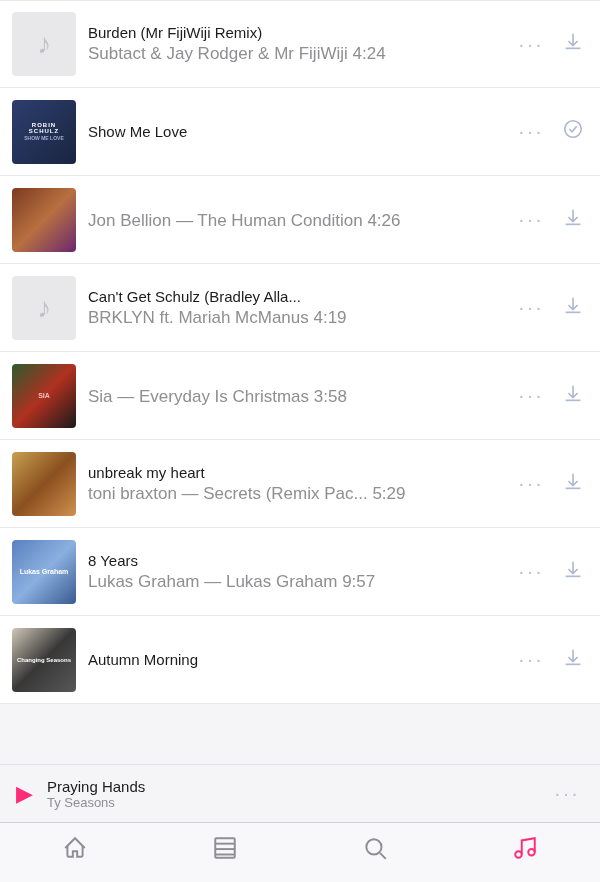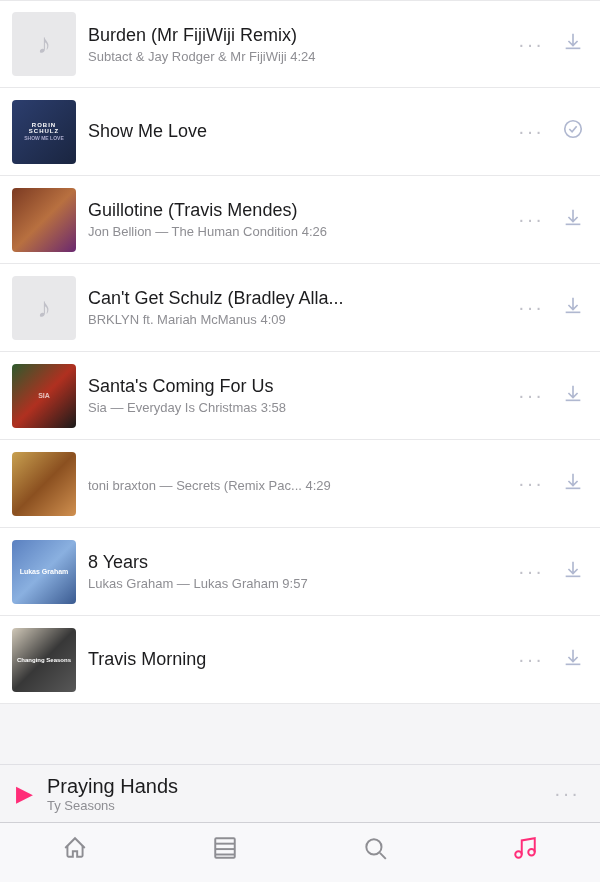--- a/index.html
+++ b/index.html
@@ -48,29 +48,29 @@
     .music-note-placeholder {
       color: #c0c0c8;
       font-size: 28px;
     }
     .track-info {
       flex: 1;
       margin-left: 12px;
       overflow: hidden;
     }
     .track-title {
-      font-size: 18px;
+      font-size: 15px;
       font-weight: 500;
       color: #1c1c1e;
       white-space: nowrap;
       overflow: hidden;
       text-overflow: ellipsis;
     }
     .track-meta {
-      font-size: 13px;
+      font-size: 17px;
       color: #8e8e93;
       white-space: nowrap;
       overflow: hidden;
       text-overflow: ellipsis;
       margin-top: 3px;
     }
     .track-actions {
       display: flex;
       align-items: center;
       gap: 10px;
@@ -136,21 +136,21 @@
       color: #ff2d78;
       font-size: 22px;
       margin-right: 14px;
       cursor: pointer;
     }
     .mini-track-info {
       flex: 1;
       overflow: hidden;
     }
     .mini-title {
-      font-size: 20px;
+      font-size: 15px;
       font-weight: 500;
       color: #1c1c1e;
     }
     .mini-artist {
       font-size: 13px;
       color: #8e8e93;
     }
     .mini-more {
       color: #c0c0c8;
       font-size: 20px;
@@ -224,69 +224,68 @@
             <circle cx="12" cy="12" r="9"></circle>
             <polyline points="8,12 11,15 16,9"></polyline>
           </svg></div>
       </div>
     </div>
     <div class="track-item">
       <div class="track-artwork art-jon-bellion">
         <div class="art-inner" style="background:linear-gradient(135deg,#7b3a22,#b87040,#6a2870);width:100%;height:100%;"></div>
       </div>
       <div class="track-info">
-        <div class="track-title">Guillotine (Travis Mendes)</div>
         <div class="track-meta">Jon Bellion — The Human Condition  4:26</div>
       </div>
       <div class="track-actions">
         <div class="more-btn">···</div>
         <div style="color: rgb(176, 184, 208); font-size: 22px; cursor: pointer; padding: 4px;"><svg width="22" height="22" viewBox="0 0 24 24" fill="none" stroke="#b0b8d0" stroke-width="1.8">
             <path d="M12 4v12M7 12l5 5 5-5"></path>
             <line x1="4" y1="20" x2="20" y2="20"></line>
           </svg></div>
       </div>
     </div>
     <div class="track-item">
       <div class="track-artwork no-art">
         <span class="music-note-placeholder" style="color: rgb(192, 192, 200); font-size: 28px;">♪</span>
       </div>
       <div class="track-info">
         <div class="track-title">Can't Get Schulz (Bradley Alla...</div>
-        <div class="track-meta">BRKLYN ft. Mariah McManus  4:09</div>
+        <div class="track-meta">BRKLYN ft. Mariah McManus  4:19</div>
       </div>
       <div class="track-actions">
         <div class="more-btn">···</div>
         <div style="color: rgb(176, 184, 208); font-size: 22px; cursor: pointer; padding: 4px;"><svg width="22" height="22" viewBox="0 0 24 24" fill="none" stroke="#b0b8d0" stroke-width="1.8">
             <path d="M12 4v12M7 12l5 5 5-5"></path>
             <line x1="4" y1="20" x2="20" y2="20"></line>
           </svg></div>
       </div>
     </div>
     <div class="track-item">
       <div class="track-artwork art-sia">
         <div class="art-inner" style="background:linear-gradient(135deg,#2d5a2d,#b03020,#1a1a1a);width:100%;height:100%;font-size:7px;color:rgba(255,255,255,0.7);">SIA</div>
       </div>
       <div class="track-info">
-        <div class="track-title">Santa's Coming For Us</div>
         <div class="track-meta">Sia — Everyday Is Christmas  3:58</div>
       </div>
       <div class="track-actions">
         <div class="more-btn">···</div>
         <div style="color: rgb(176, 184, 208); font-size: 22px; cursor: pointer; padding: 4px;"><svg width="22" height="22" viewBox="0 0 24 24" fill="none" stroke="#b0b8d0" stroke-width="1.8">
             <path d="M12 4v12M7 12l5 5 5-5"></path>
             <line x1="4" y1="20" x2="20" y2="20"></line>
           </svg></div>
       </div>
     </div>
     <div class="track-item">
       <div class="track-artwork art-toni-braxton">
         <div class="art-inner" style="background:linear-gradient(135deg,#c8a050,#8b5020,#d09050);width:100%;height:100%;"></div>
       </div>
       <div class="track-info">
-        <div class="track-meta">toni braxton — Secrets (Remix Pac...  4:29</div>
+        <div class="track-title">unbreak my heart</div>
+        <div class="track-meta">toni braxton — Secrets (Remix Pac...  5:29</div>
       </div>
       <div class="track-actions">
         <div class="more-btn">···</div>
         <div style="color: rgb(176, 184, 208); font-size: 22px; cursor: pointer; padding: 4px;"><svg width="22" height="22" viewBox="0 0 24 24" fill="none" stroke="#b0b8d0" stroke-width="1.8">
             <path d="M12 4v12M7 12l5 5 5-5"></path>
             <line x1="4" y1="20" x2="20" y2="20"></line>
           </svg></div>
       </div>
     </div>
     <div class="track-item">
@@ -303,21 +302,21 @@
             <path d="M12 4v12M7 12l5 5 5-5"></path>
             <line x1="4" y1="20" x2="20" y2="20"></line>
           </svg></div>
       </div>
     </div>
     <div class="track-item">
       <div class="track-artwork art-changing-seasons">
         <div class="art-inner" style="background:linear-gradient(135deg,#d0c8b8,#383838,#585858);width:100%;height:100%;font-size:6px;color:white;text-align:center;">Changing Seasons</div>
       </div>
       <div class="track-info">
-        <div class="track-title">Travis Morning</div>
+        <div class="track-title">Autumn Morning</div>
       </div>
       <div class="track-actions">
         <div class="more-btn">···</div>
         <div style="color: rgb(176, 184, 208); font-size: 22px; cursor: pointer; padding: 4px;"><svg width="22" height="22" viewBox="0 0 24 24" fill="none" stroke="#b0b8d0" stroke-width="1.8">
             <path d="M12 4v12M7 12l5 5 5-5"></path>
             <line x1="4" y1="20" x2="20" y2="20"></line>
           </svg></div>
       </div>
     </div>
   </div>

